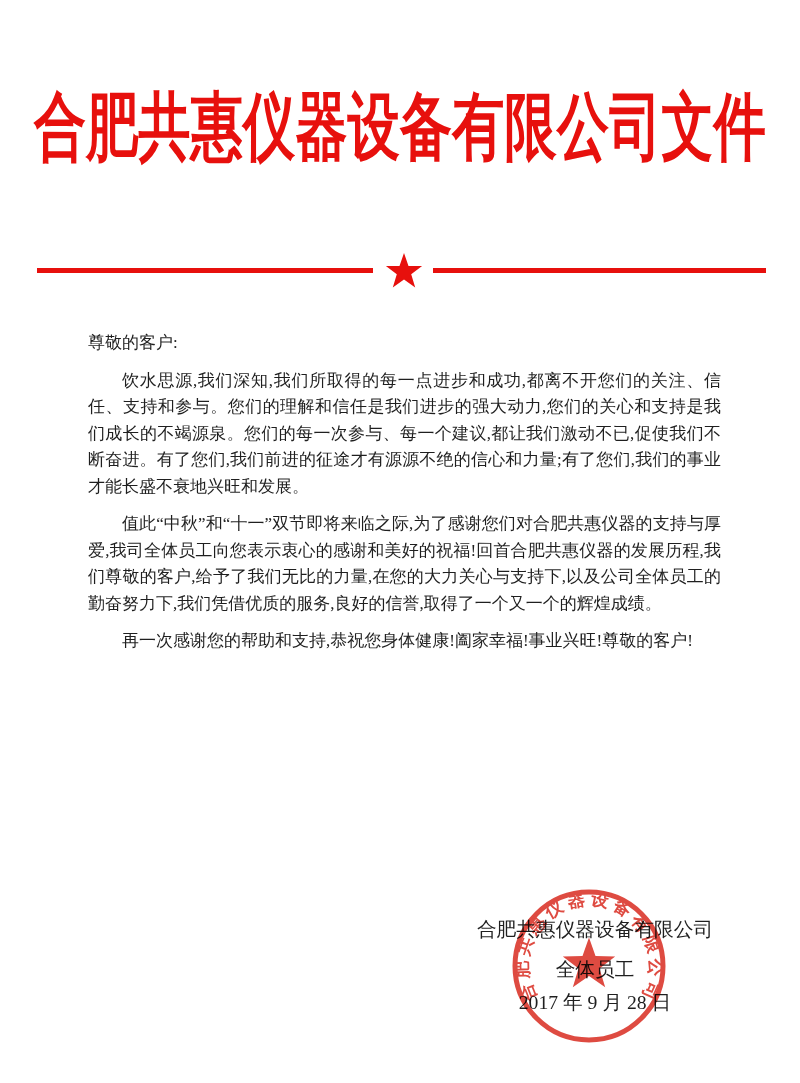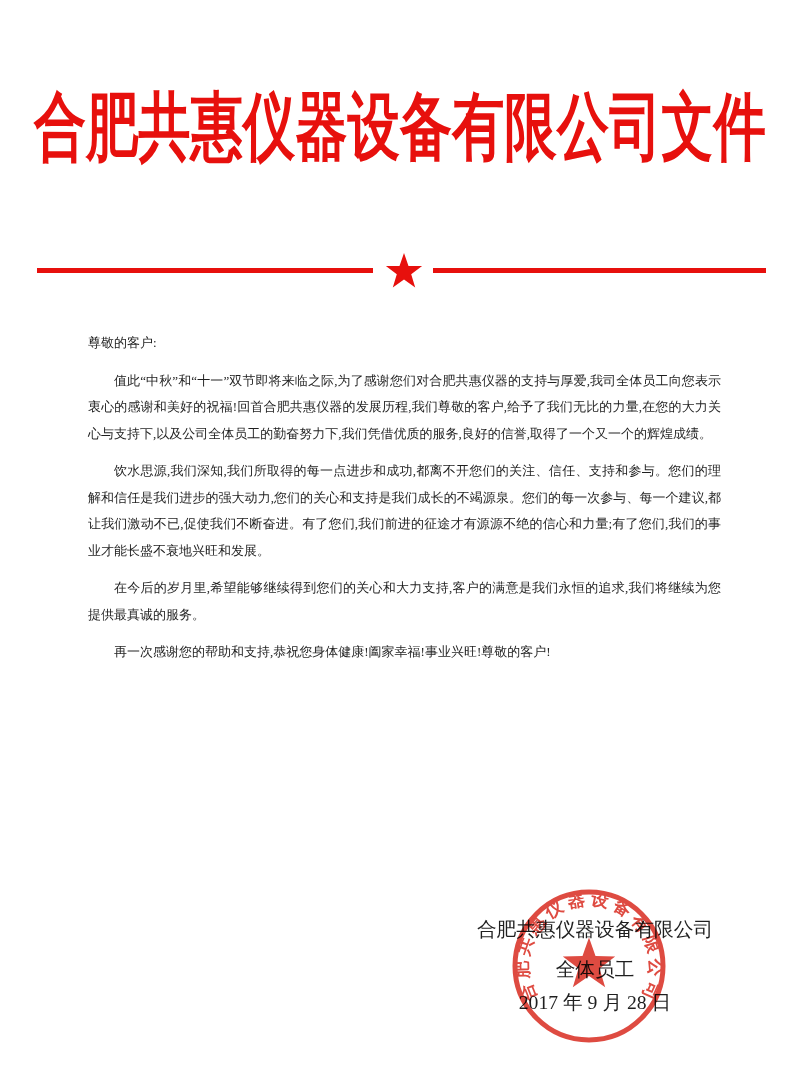--- a/index.html
+++ b/index.html
@@ -27,21 +27,21 @@
     letter-spacing:0.3px;
   }
   
   .rule-left{position:absolute;left:37px;top:268px;width:336px;height:5px;background:var(--header-red);}
   .rule-right{position:absolute;left:433px;top:268px;width:333px;height:5px;background:var(--header-red);}
   .divider-star{position:absolute;left:385px;top:251px;width:38px;height:41px;}
   .divider-star polygon{fill:var(--header-red);}
   
   .letter{
     position:absolute;left:88px;top:330px;width:633px;
-    font-size:13px;line-height:26.5px;color:var(--text-black);
+    font-size:17px;line-height:26.5px;color:var(--text-black);
     text-align:justify;
   }
   .letter p{margin:0 0 11px 0;}
   .indent{text-indent:2em;}
   
   .signature{
     position:absolute;left:450px;top:916px;width:290px;
     text-align:center;font-size:19.7px;line-height:26.5px;color:var(--text-black);
   }
   .sig-company{margin:0 0 13px 0;}
@@ -69,23 +69,22 @@
   </div>
 
   <div class="rule-left"></div>
   <svg class="divider-star" viewBox="0 0 38 41" aria-hidden="true">
     <polygon points="19,2 23.5,14.9 37.1,15.1 26.2,23.3 30.2,36.4 19,28.6 7.8,36.4 11.8,23.3 0.9,15.1 14.5,14.9"></polygon>
   </svg>
   <div class="rule-right"></div>
 
   <div class="letter">
     <p>尊敬的客户:</p>
+    <p class="indent">饮水思源,我们深知,我们所取得的每一点进步和成功,都离不开您们的关注、信任、支持和参与。您们的理解和信任是我们进步的强大动力,您们的关心和支持是我们成长的不竭源泉。您们的每一次参与、每一个建议,都让我们激动不已,促使我们不断奋进。有了您们,我们前进的征途才有源源不绝的信心和力量;有了您们,我们的事业才能长盛不衰地兴旺和发展。</p>
     <p class="indent">值此“中秋”和“十一”双节即将来临之际,为了感谢您们对合肥共惠仪器的支持与厚爱,我司全体员工向您表示衷心的感谢和美好的祝福!回首合肥共惠仪器的发展历程,我们尊敬的客户,给予了我们无比的力量,在您的大力关心与支持下,以及公司全体员工的勤奋努力下,我们凭借优质的服务,良好的信誉,取得了一个又一个的辉煌成绩。</p>
-    <p class="indent">饮水思源,我们深知,我们所取得的每一点进步和成功,都离不开您们的关注、信任、支持和参与。您们的理解和信任是我们进步的强大动力,您们的关心和支持是我们成长的不竭源泉。您们的每一次参与、每一个建议,都让我们激动不已,促使我们不断奋进。有了您们,我们前进的征途才有源源不绝的信心和力量;有了您们,我们的事业才能长盛不衰地兴旺和发展。</p>
-    <p class="indent">在今后的岁月里,希望能够继续得到您们的关心和大力支持,客户的满意是我们永恒的追求,我们将继续为您提供最真诚的服务。</p>
     <p class="indent">再一次感谢您的帮助和支持,恭祝您身体健康!阖家幸福!事业兴旺!尊敬的客户!</p>
   </div>
 
   <div class="signature">
     <p class="sig-company">合肥共惠仪器设备有限公司</p>
     <p class="sig-signer">全体员工</p>
     <p class="sig-date">2017 年 9 月 28 日</p>
   </div>
 
   <svg class="seal" viewBox="0 0 160 160" aria-hidden="true">

